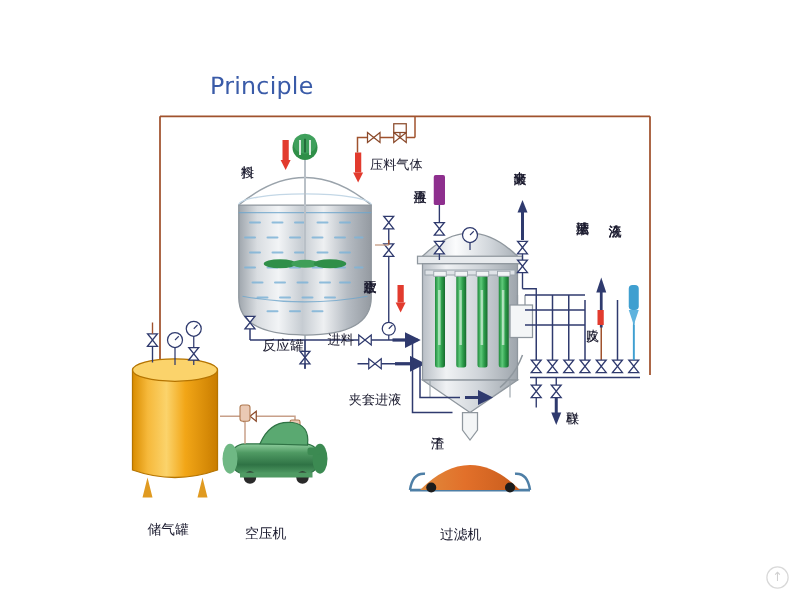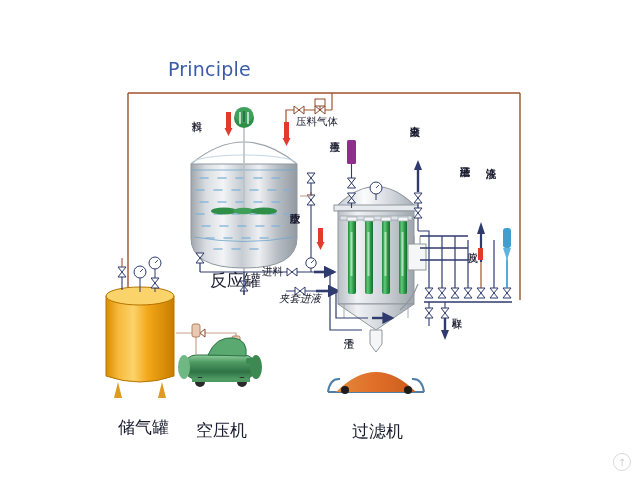--- a/index.html
+++ b/index.html
@@ -2,25 +2,25 @@
 <html><head>
 <meta charset="utf-8">
 <style>
   html,body{margin:0;padding:0;background:#ffffff;}
   body{width:640px;height:480px;overflow:hidden;
        font-family:"DejaVu Sans","Liberation Sans",sans-serif;}
   #stage{position:relative;width:640px;height:480px;background:#fff;text-align:right;}
   svg#diagram{position:absolute;left:0;top:0;width:640px;height:480px;}
 
   .lbl{position:absolute;color:#1a1a2e;font-size:10.5px;line-height:1.05;
-       font-family:"DejaVu Sans","Liberation Sans",sans-serif;white-space:nowrap;}
+       font-family:"DejaVu Sans","Liberation Sans",sans-serif;white-space:nowrap;margin-top:11px;}
   .lbl.v{writing-mode:vertical-rl;text-orientation:upright;white-space:nowrap;line-height:1.0;letter-spacing:0px;}
   .title{position:absolute;left:168px;top:58px;font-size:19px;color:#3a5ba8;
          font-family:"DejaVu Sans","Liberation Sans",sans-serif;letter-spacing:.2px;}
-  .eqname{position:absolute;font-size:17px;color:#1a1a2e;white-space:nowrap;}
+  .eqname{position:absolute;font-size:11px;color:#1a1a2e;white-space:nowrap;}
   .watermark{position:absolute;right:9px;bottom:9px;width:16px;height:16px;
              border-radius:50%;border:1px solid #d9d9d9;color:#d0d0d0;font-size:10px;
              display:flex;align-items:center;justify-content:center;}
 </style>
 </head>
 <body>
 
 <div id="stage">
 
 <svg id="diagram" viewBox="0 0 640 480">
@@ -410,23 +410,23 @@
 <div class="lbl v" style="left:330px;top:133px;">再生液</div>
 
 <div class="lbl v" style="left:410px;top:118px;">夹套出液</div>
 
 <div class="lbl v" style="left:460px;top:158px;">至滤液槽</div>
 
 <div class="lbl v" style="left:486px;top:160px;">洗涤液</div>
 
 <div class="lbl v" style="left:290px;top:205px;">正吹放空</div>
 
-<div class="lbl" style="left:262px;top:266px;">进料</div>
-
-<div class="lbl" style="left:279px;top:293px;font-style:italic;">夹套进液</div>
+<div class="lbl" style="left:262px;top:256px;">进料</div>
+
+<div class="lbl" style="left:279px;top:304px;">夹套进液</div>
 
 <div class="lbl v" style="left:468px;top:244px;">反吹</div>
 
 <div class="lbl v" style="left:452px;top:310px;">取样</div>
 
 <div class="lbl v" style="left:344px;top:330px;">干渣</div>
 
 <div class="eqname" style="left:210px;top:269px;">反应罐</div>
 
 <div class="eqname" style="left:118px;top:416px;">储气罐</div>

